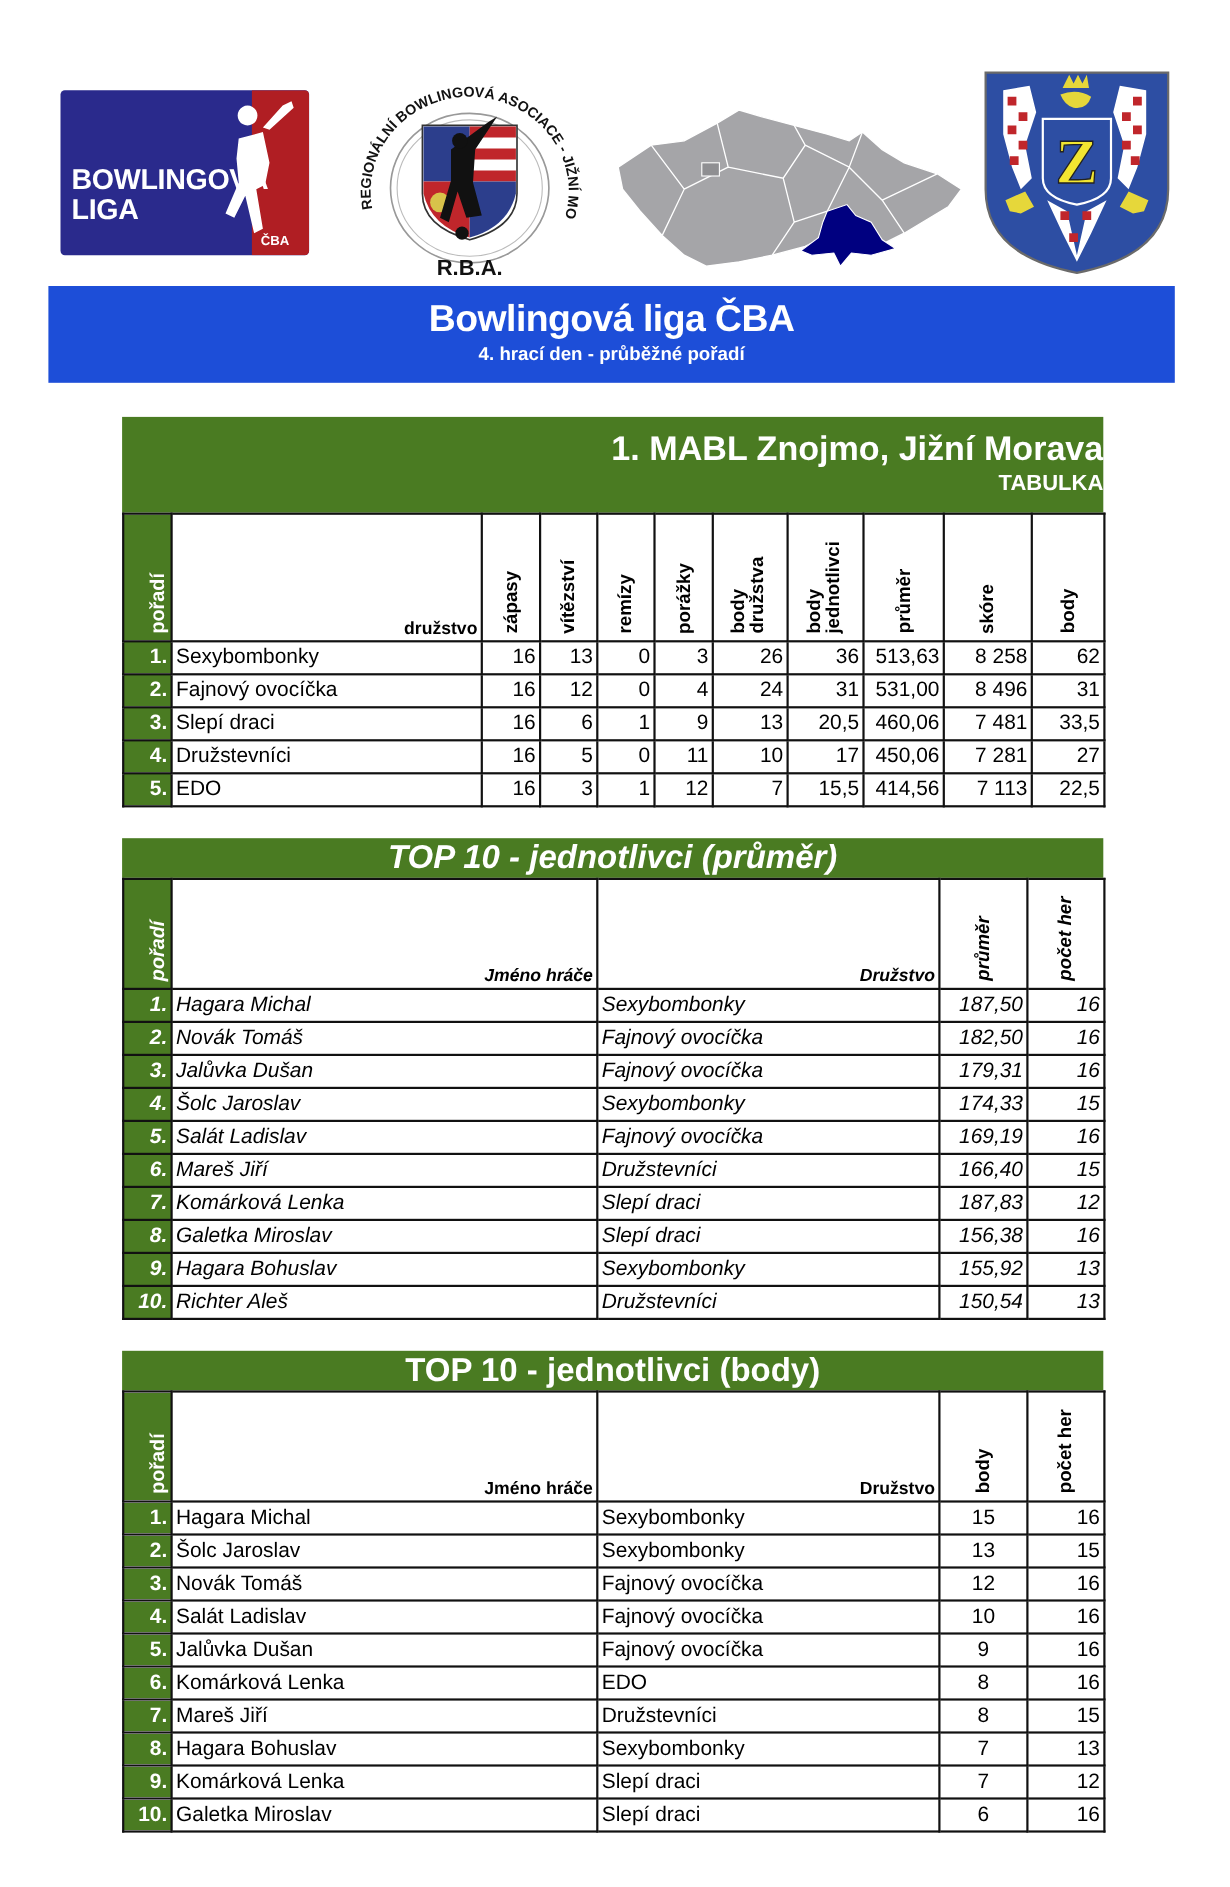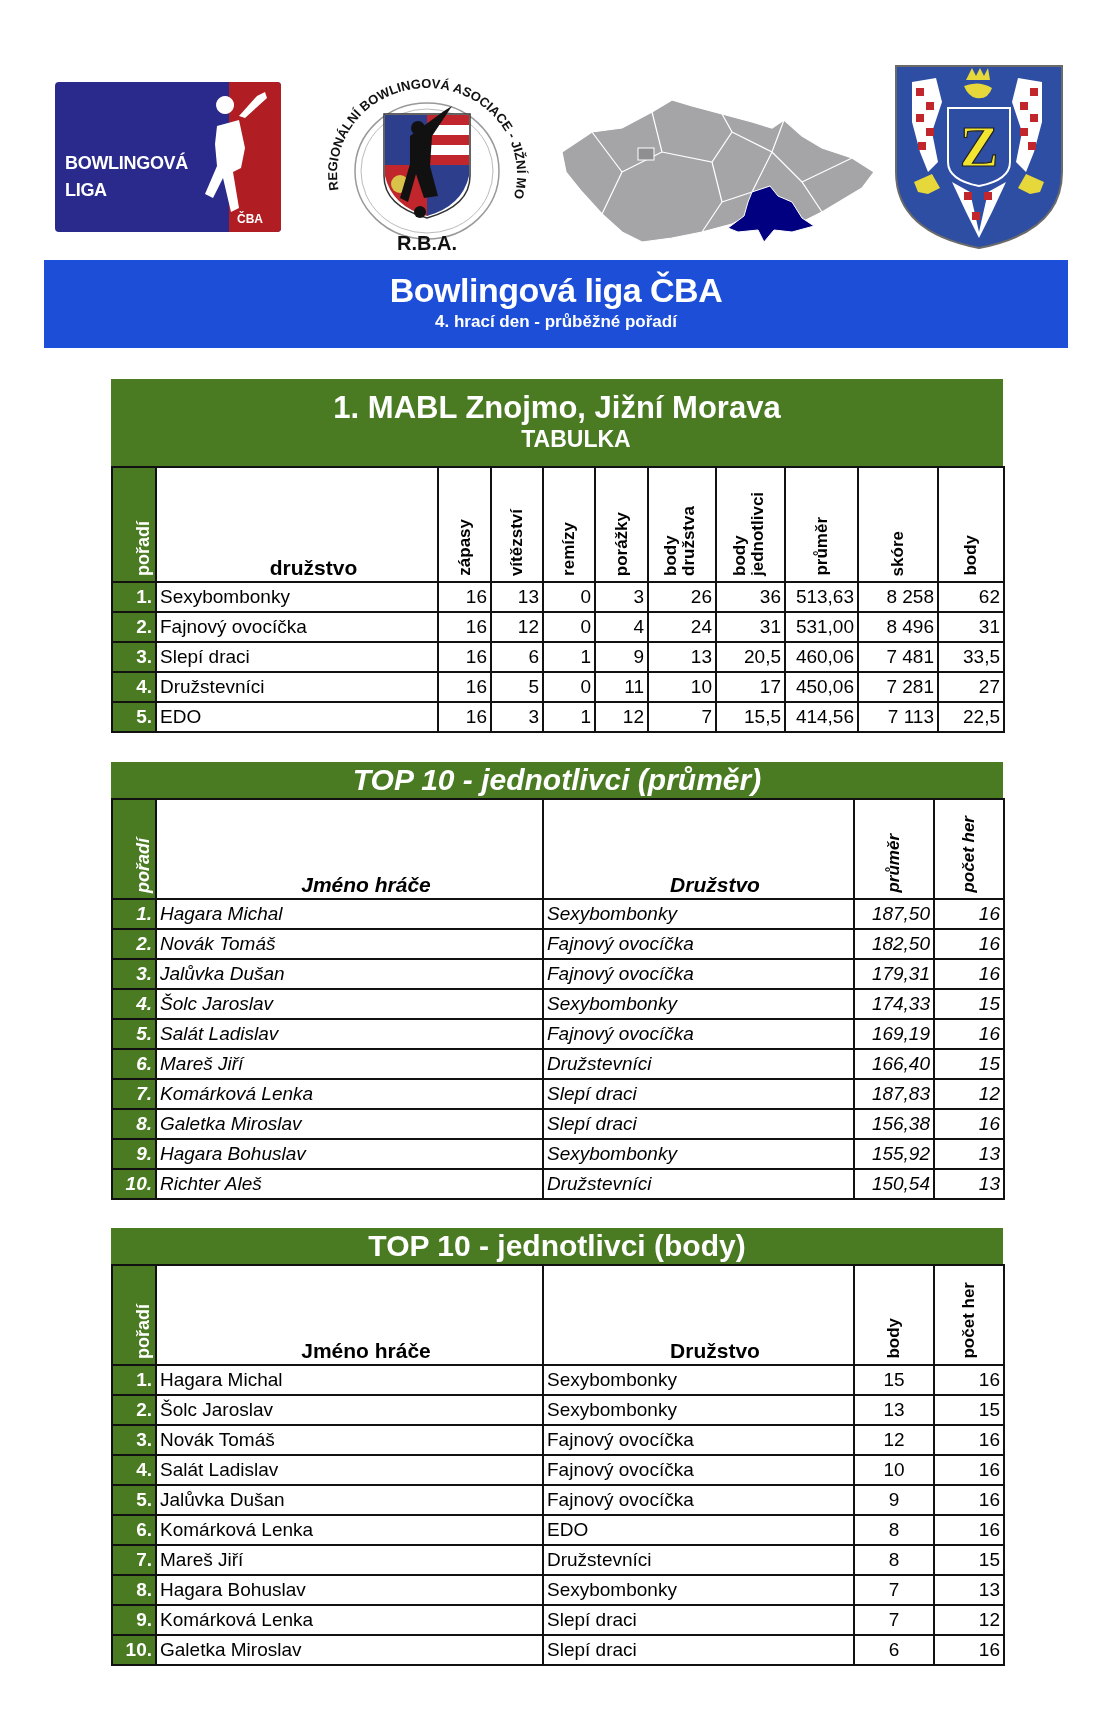--- a/index.html
+++ b/index.html
@@ -3,21 +3,21 @@
 <meta charset="utf-8">
 <style>
   * { box-sizing: border-box; margin: 0; padding: 0; }
   html, body { width: 1118px; height: 1715px; background: #ffffff; overflow: hidden; }
   body { position: relative; font-family: "Liberation Sans", sans-serif; color: #000; }
 
   
   .logo { position: absolute; }
   .logo-liga { left: 55px; top: 82px; width: 226px; height: 150px; background: #2a2a8c; border-radius: 4px; overflow: hidden; }
   .logo-liga .red { position: absolute; right: 0; top: 0; width: 52px; height: 100%; background: #b01e23; }
-  .logo-liga .txt { position: absolute; left: 10px; top: 68px; color: #fff; font-weight: bold; font-size: 18px; line-height: 27px; letter-spacing: -0.3px; }
+  .logo-liga .txt { position: absolute; left: 10px; top: 68px; color: #fff; font-weight: bold; font-size: 26px; line-height: 27px; letter-spacing: -0.3px; }
   .logo-liga .cba { position: absolute; right: 18px; bottom: 6px; color: #fff; font-weight: bold; font-size: 12px; }
   .logo-liga svg { position: absolute; left: 140px; top: 6px; }
 
   .logo-rba { left: 312px; top: 66px; width: 230px; height: 190px; }
   .logo-map { left: 552px; top: 92px; width: 330px; height: 155px; }
   .logo-arms { left: 892px; top: 62px; width: 174px; height: 190px; }
 
   
   .banner { position: absolute; left: 44px; top: 260px; width: 1024px; height: 88px; background: #1d4ed8; color: #fff; text-align: center; font-weight: bold; }
   .banner .t1 { font-size: 34px; line-height: 42px; margin-top: 9px; letter-spacing: -0.5px; }
@@ -28,26 +28,26 @@
   .greenbar { background: #4a7b22; color: #fff; text-align: center; font-weight: bold; }
   table { border-collapse: collapse; width: 100%; table-layout: fixed; }
   td, th { border: 2px solid #111; font-size: 19px; height: 30px; padding: 0 3px; white-space: nowrap; overflow: hidden; }
   th { font-weight: bold; vertical-align: bottom; }
   td.rank, th.rank { background: #4a7b22; color: #fff; font-weight: bold; text-align: right; padding-right: 3px; }
   td.num { text-align: right; }
   td.ctr { text-align: center; }
   td.name { text-align: left; }
   th .vert { display: inline-block; writing-mode: vertical-rl; transform: rotate(180deg); font-family: "Liberation Sans", sans-serif; font-size: 17px; line-height: 18px; text-align: left; padding-bottom: 2px; }
   th.rank .vert { color: #fff; font-size: 18px; }
-  th.wide { font-size: 21px; text-align: center; padding-bottom: 1px; padding-left: 36px; }
+  th.wide { font-size: 16px; text-align: right; padding-bottom: 1px; padding-left: 36px; }
 
   #t1 { top: 379px; }
-  #t1 .greenbar { height: 87px; }
+  #t1 .greenbar { height: 87px; text-align: right; }
   #t1 .greenbar .g1 { font-size: 31px; line-height: 38px; padding-top: 10px; }
-  #t1 .greenbar .g2 { font-size: 23px; line-height: 24px; margin-left: 38px; }
+  #t1 .greenbar .g2 { font-size: 20px; line-height: 24px; margin-left: 38px; }
   #t1 tr.head th { height: 115px; }
 
   #t2 { top: 762px; font-style: italic; }
   #t3 { top: 1228px; border-radius: 21px; }
   #t2 .greenbar, #t3 .greenbar { height: 36px; font-size: 30px; line-height: 36px; }
   #t2 tr.head th, #t3 tr.head th { height: 100px; }
 </style>
 </head>
 <body>
 

